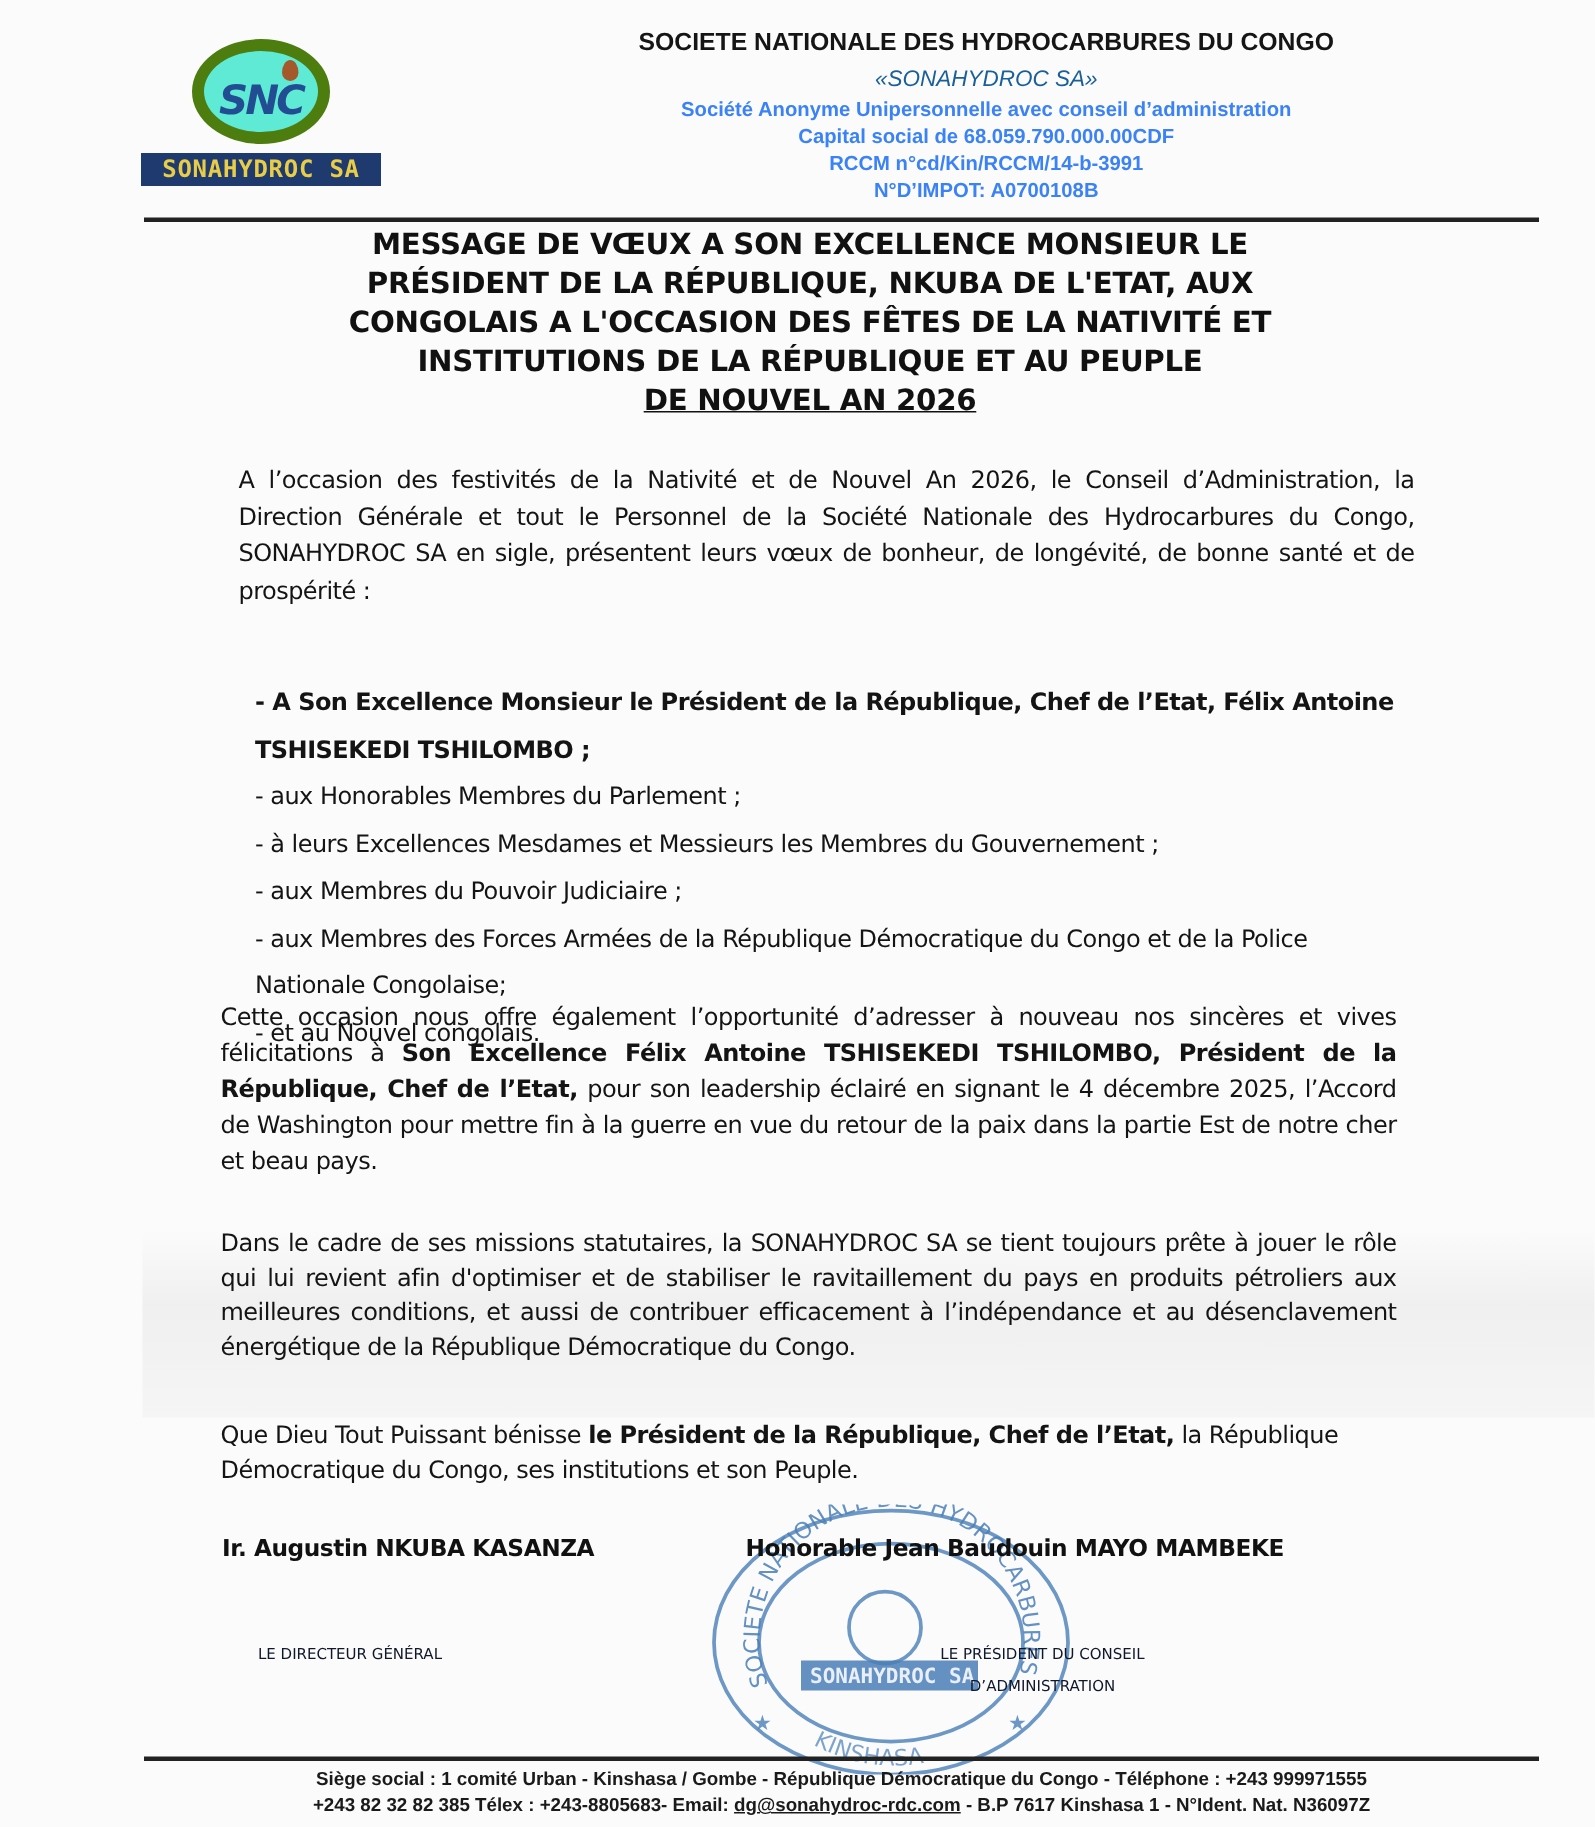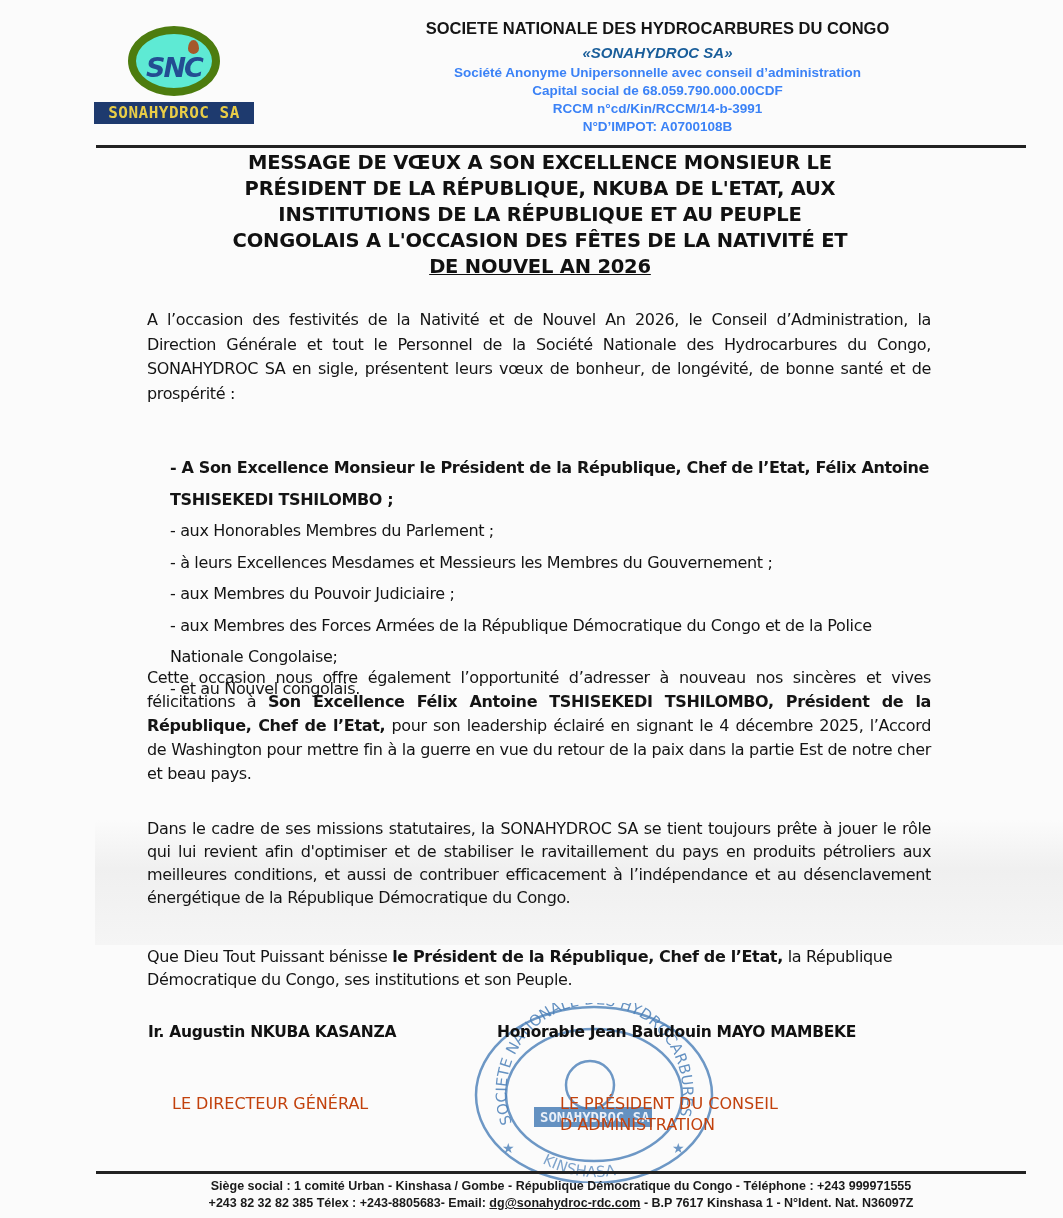--- a/index.html
+++ b/index.html
@@ -36,60 +36,60 @@
   }
   .logo-band {
     position: absolute; left: 0; top: 80px; width: 160px; height: 22px;
     background: #1e3a6e; color: #e9cd47; text-align: center;
     font-family: "DejaVu Sans Mono", monospace; font-weight: bold; font-size: 16px;
     line-height: 22px; letter-spacing: 0.5px;
   }
 
   .hdr { position: absolute; left: 300px; top: 14px; width: 715px; text-align: center; }
   .hdr .company { font-weight: bold; font-size: 16.5px; line-height: 28px; color: #151515; }
-  .hdr .short { font-weight: bold; font-style: italic; font-size: 15px; line-height: 22px; color: #1a5e9a; }
+  .hdr .short { font-weight: normal; font-style: italic; font-size: 15px; line-height: 22px; color: #1a5e9a; }
   .hdr .line { font-weight: bold; font-size: 13.5px; line-height: 18px; color: #3b82f6; }
 
   .rule-top { position: absolute; left: 96px; top: 145px; width: 930px; height: 3px; background: #222; }
 
   
   .title {
     position: absolute; left: 150px; top: 150px; width: 780px; text-align: center;
     font-family: "DejaVu Sans", sans-serif; font-weight: bold; font-size: 19.5px;
     line-height: 26px; color: #111; letter-spacing: -0.2px;
   }
   .title span { display: block; }
   .title .u { text-decoration: underline; }
 
   
   .body {
     position: absolute; left: 147px; width: 784px;
     font-family: "DejaVu Sans", sans-serif; font-size: 16px; color: #141414;
     letter-spacing: -0.35px;
   }
-  .p1 { top: 308px; line-height: 24.5px; text-align: justify; }
+  .p1 { top: 308px; line-height: 24.5px; text-align: justify; margin-left: 12px; }
   .list { top: 408px; line-height: 31.5px; left: 170px; width: 762px; }
   .list .item { display: block; }
   .list .bold { font-weight: bold; margin-top: 44px; }
   .p2 { top: 666px; line-height: 24px; text-align: justify; }
   .p3 { top: 817px; line-height: 23px; text-align: justify; }
   .p4 { top: 945px; line-height: 23px; }
   .b { font-weight: bold; }
 
   
   .sig-name {
     position: absolute; top: 1023px; font-family: "DejaVu Sans", sans-serif;
     font-weight: bold; font-size: 15.5px; color: #111;
     letter-spacing: -0.3px;
   }
   .sig-left { left: 148px; }
   .sig-right { left: 497px; }
   .role {
-    position: absolute; font-family: "DejaVu Sans", sans-serif; font-size: 16px;
-    color: #c2410c; line-height: 21px; 
+    position: absolute; font-family: "DejaVu Sans", sans-serif; font-size: 10px;
+    color: #0f172a; line-height: 21px; text-align: center;
   }
   .role-left { left: 172px; top: 1093px; }
   .role-right { left: 560px; top: 1093px; width: 270px; }
 
   
   .stamp {
     position: absolute; left: 472px; top: 1003px; width: 245px; height: 180px;
     pointer-events: none;
   }
 
@@ -123,22 +123,22 @@
     <div class="line">Capital social de 68.059.790.000.00CDF</div>
     <div class="line">RCCM n°cd/Kin/RCCM/14-b-3991</div>
     <div class="line">N°D’IMPOT: A0700108B</div>
   </div>
 
   <div class="rule-top"></div>
 
   <div class="title">
     <span>MESSAGE DE VŒUX A SON EXCELLENCE MONSIEUR LE</span>
     <span>PRÉSIDENT DE LA RÉPUBLIQUE, NKUBA DE L'ETAT, AUX</span>
+    <span>CONGOLAIS A L'OCCASION DES FÊTES DE LA NATIVITÉ ET</span>
     <span>INSTITUTIONS DE LA RÉPUBLIQUE ET AU PEUPLE</span>
-    <span>CONGOLAIS A L'OCCASION DES FÊTES DE LA NATIVITÉ ET</span>
     <span class="u">DE NOUVEL AN 2026</span>
   </div>
 
   <div class="body p1">A l’occasion des festivités de la Nativité et de Nouvel An 2026, le Conseil d’Administration, la Direction Générale et tout le Personnel de la Société Nationale des Hydrocarbures du Congo, SONAHYDROC SA en sigle, présentent leurs vœux de bonheur, de longévité, de bonne santé et de prospérité :</div>
 
   <div class="body list">
     <span class="item bold">- A Son Excellence Monsieur le Président de la République, Chef de l’Etat, Félix Antoine TSHISEKEDI TSHILOMBO ;</span>
     <span class="item">- aux Honorables Membres du Parlement ;</span>
     <span class="item">- à leurs Excellences Mesdames et Messieurs les Membres du Gouvernement ;</span>
     <span class="item">- aux Membres du Pouvoir Judiciaire ;</span>

